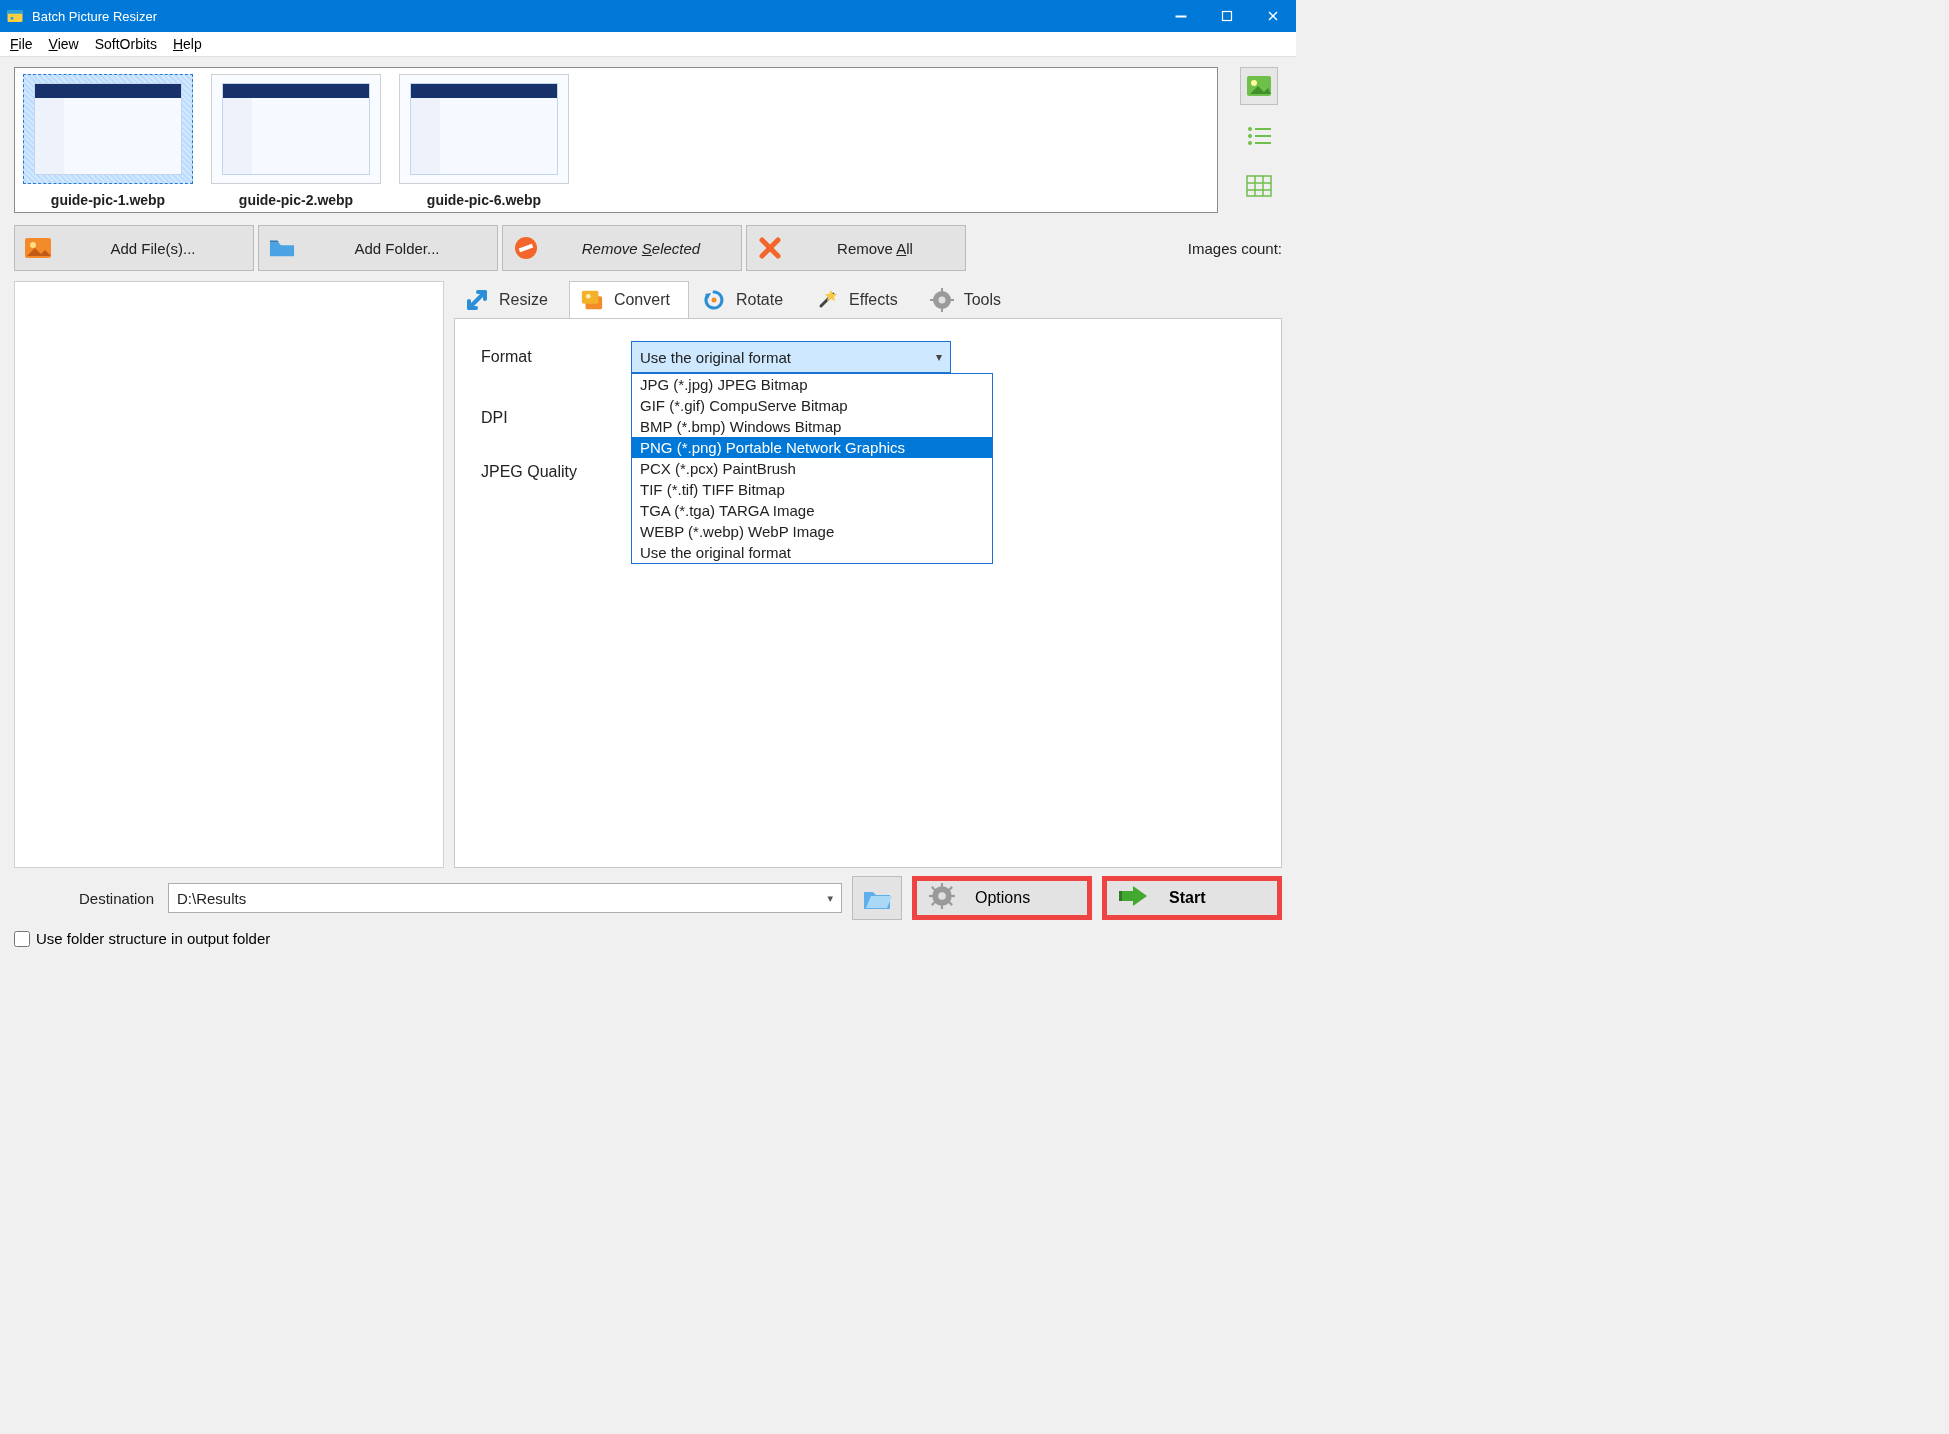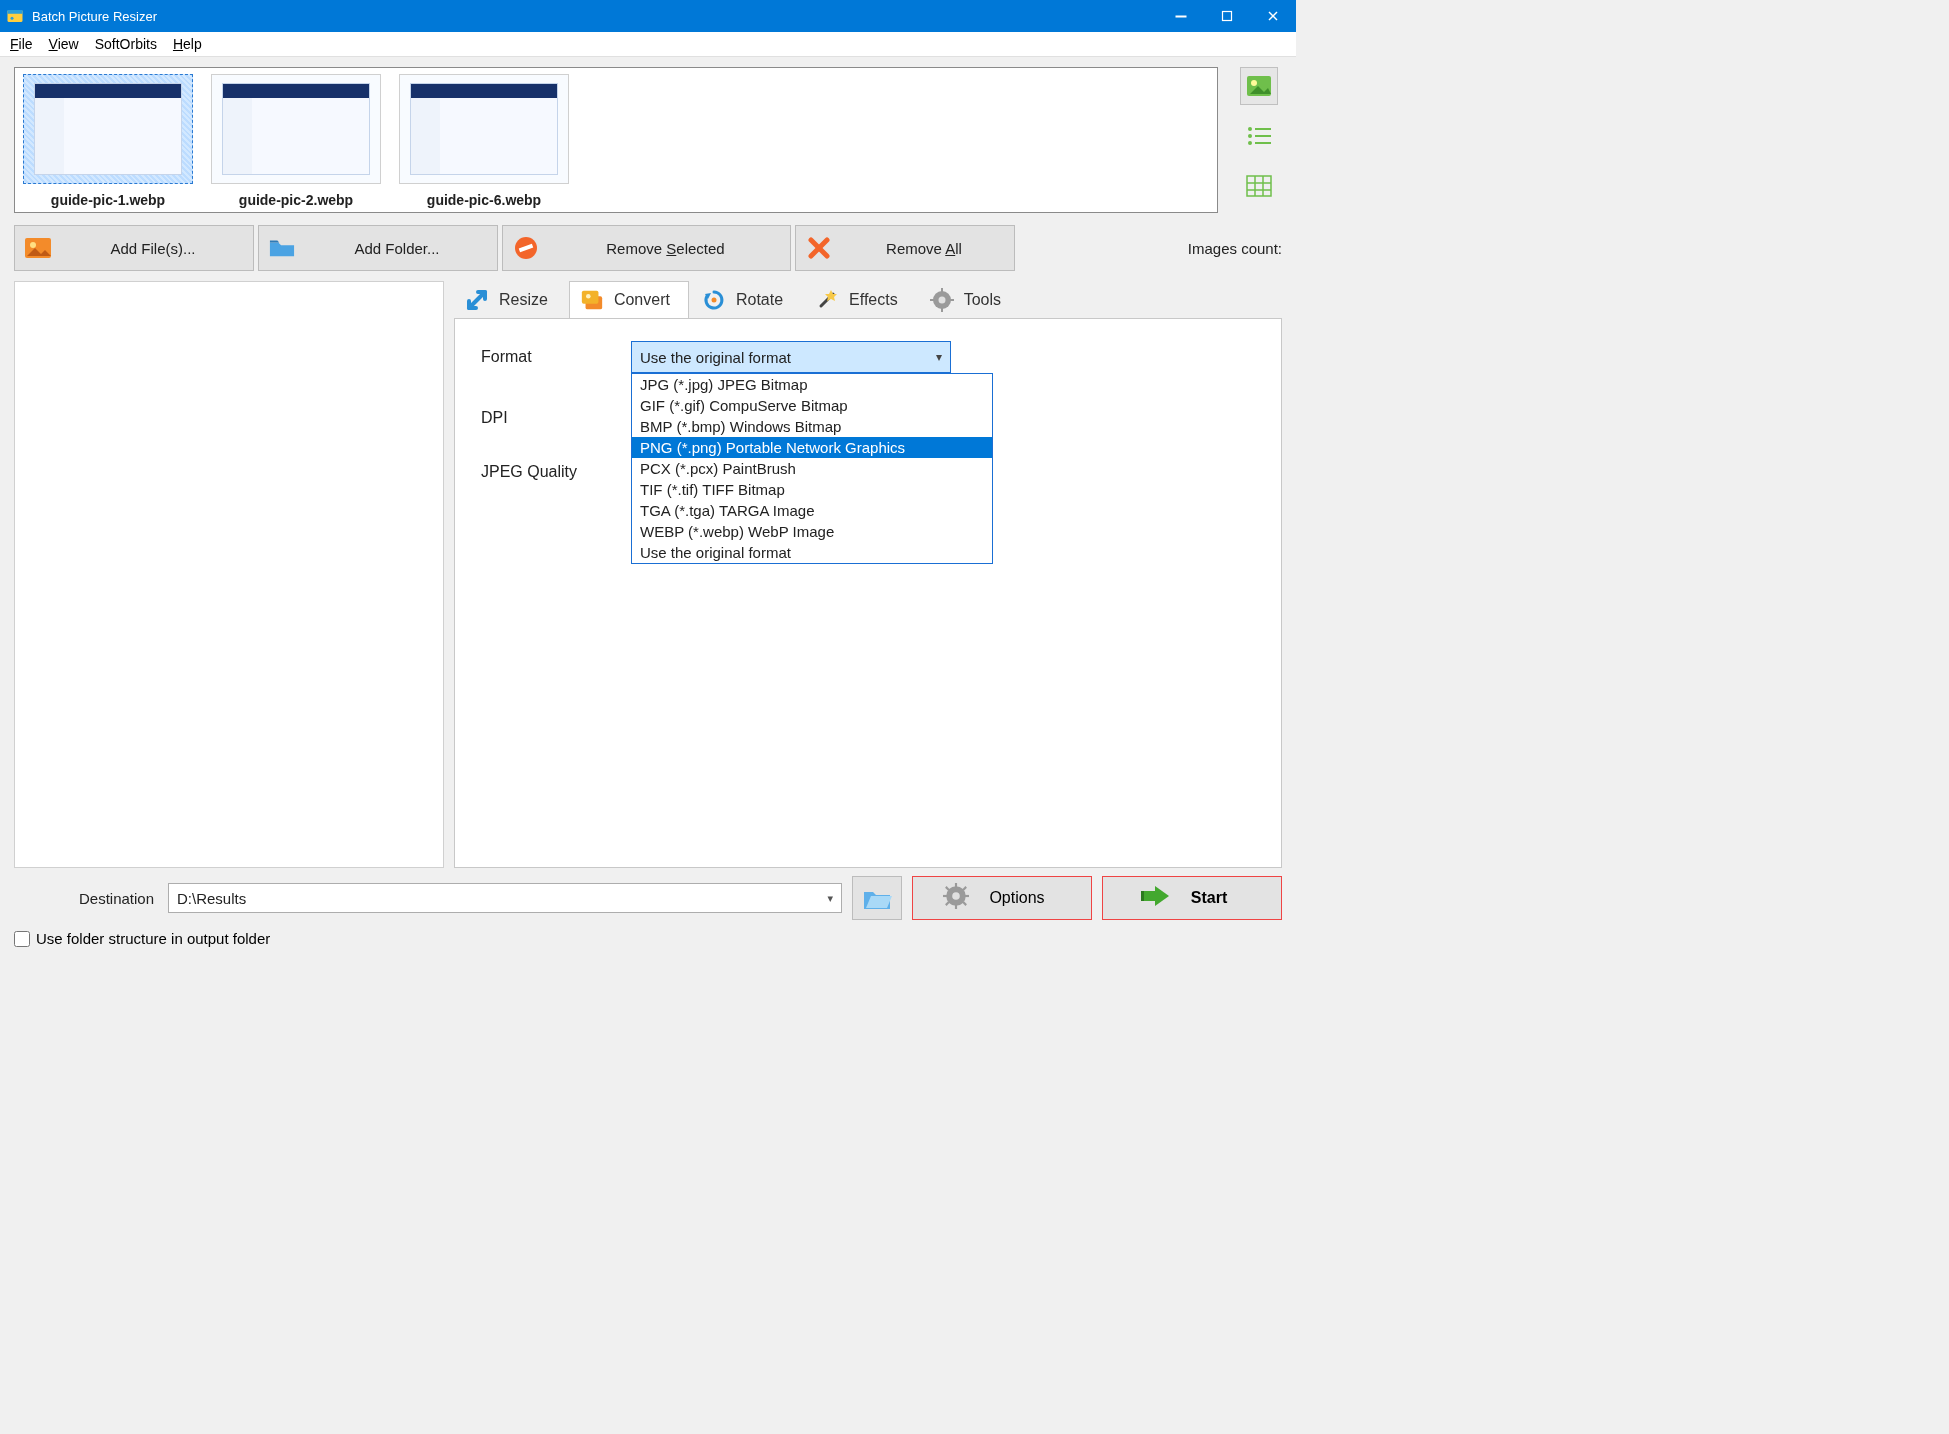--- a/index.html
+++ b/index.html
@@ -38,21 +38,21 @@
   .form-row .lbl { width:150px; }
   .combo { width:320px; height:32px; border:1px solid #1a6fd4; background:#cde8ff; display:flex; align-items:center; justify-content:space-between; padding:0 8px; font-size:15px; cursor:pointer; position:relative; }
   .combo .chev { font-size:12px; color:#444; }
   .dropdown { position:absolute; top:31px; left:-1px; width:362px; border:1px solid #1a6fd4; background:#fff; font-size:15px; z-index:5; }
   .dropdown div { padding:2px 8px; cursor:pointer; }
   .dropdown div.hl { background:#0078d7; color:#fff; }
   .bottom-row { display:flex; gap:10px; align-items:center; margin-top:8px; }
   .dest-row { display:flex; align-items:center; gap:14px; font-size:15px; color:#222; flex:1; }
   .dest-input { flex:1; height:30px; border:1px solid #adadad; background:#fff; display:flex; align-items:center; justify-content:space-between; padding:0 8px; font-size:15px; cursor:pointer; }
   .sq-btn { width:50px; height:44px; background:#e3e3e3; border:1px solid #bcbcbc; display:flex; align-items:center; justify-content:center; cursor:pointer; }
-  .big-btn { height:44px; background:#e3e3e3; border:1px solid #ef4444; display:flex; align-items:center; justify-content:center; gap:20px; padding:0 28px 0 12px; font-size:16px; cursor:pointer; min-width:180px; }
+  .big-btn { height:44px; background:#e3e3e3; border:5px solid #ef4444; display:flex; align-items:center; gap:20px; padding:0 28px 0 12px; font-size:16px; cursor:pointer; min-width:180px; }
   .check-row { display:flex; align-items:center; gap:6px; font-size:15px; margin-top:10px; }
   .check-row input { width:16px; height:16px; }
   
   .miniwin { width:88%; height:86%; background:#fff; border:1px solid #c5d4ea; display:flex; flex-direction:column; }
   .miniwin .mtop { height:16%; background:#17316a; }
   .miniwin .mbody { flex:1; display:flex; }
   .miniwin .mside { width:20%; background:#eef3fb; }
   .miniwin .mmain { flex:1; background:#f6f9ff; }
   .under { text-decoration: underline; }
 </style>
@@ -179,21 +179,21 @@
     </div>
     <div class="tool-btn" style="width:240px;">
       <span class="ic">
           <svg width="28" height="20" viewBox="0 0 28 20">
             <path d="M1 4 h9 l3 3 h14 v12 h-26 z" fill="#4ba3e3"></path>
             <path d="M1 2 h8 l2 2 h-10 z" fill="#2f7ab5"></path>
           </svg>
         </span>
       <span style="flex:1;text-align:center;">Add Folder...</span>
     </div>
-    <div class="tool-btn" style="width:289px;">
+    <div class="tool-btn" style="width:240px;font-style:italic;">
       <span class="ic">
           <svg width="24" height="24" viewBox="0 0 24 24">
             <circle cx="12" cy="12" r="11" fill="#f3652a"></circle>
             <rect x="5" y="10" width="14" height="4" fill="#fff" transform="rotate(-20 12 12)"></rect>
           </svg>
         </span>
       <span style="flex:1;text-align:center;">Remove <span class="under">S</span>elected</span>
     </div>
     <div class="tool-btn" style="width:220px;">
       <span class="ic">

